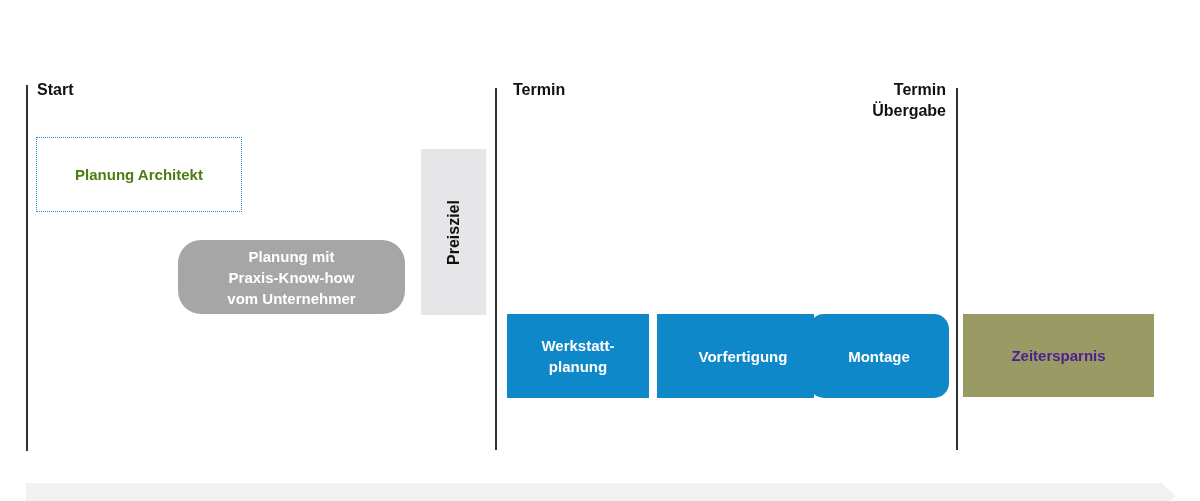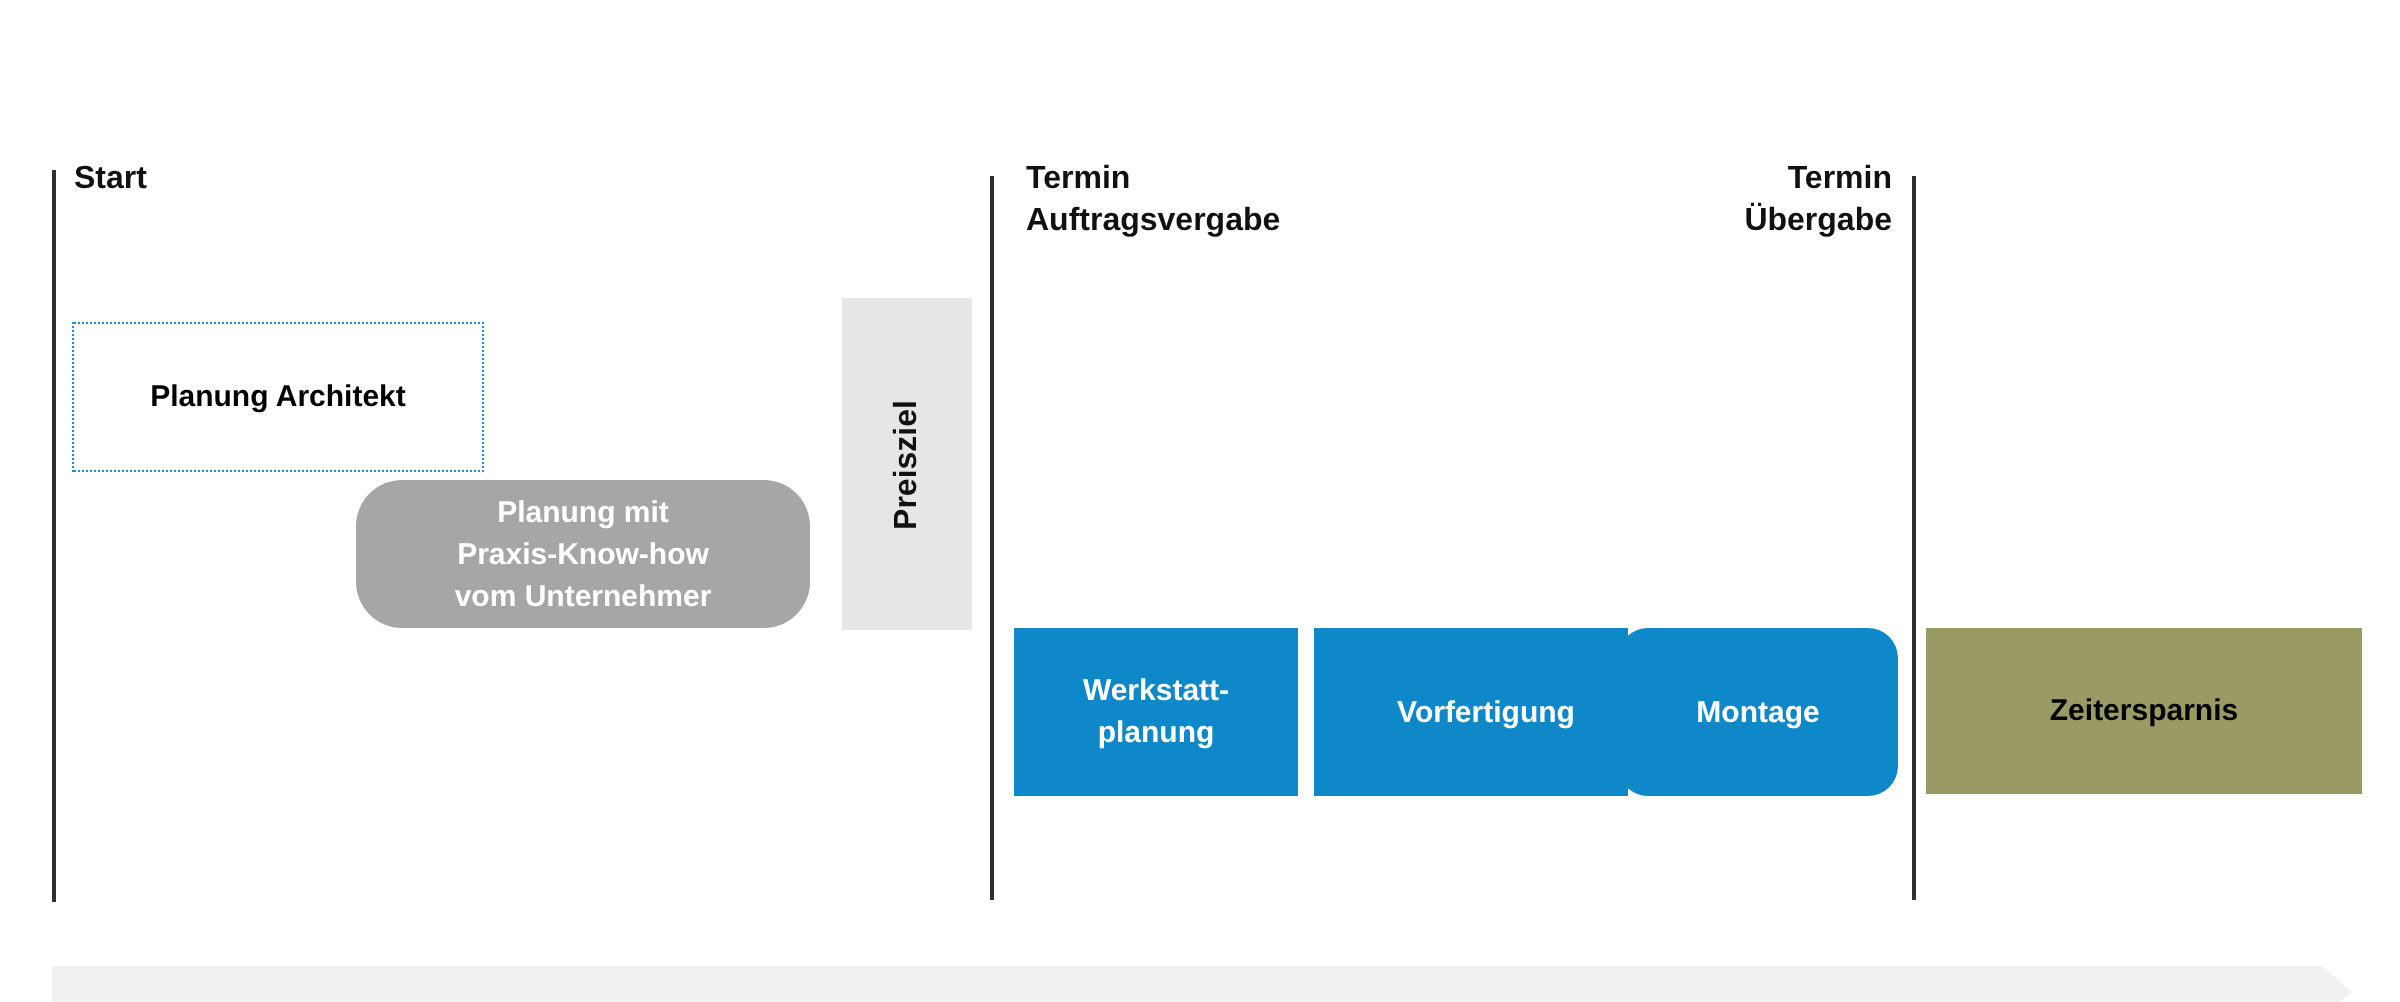--- a/index.html
+++ b/index.html
@@ -41,23 +41,23 @@
     position: absolute;
     display: flex;
     align-items: center;
     justify-content: center;
     text-align: center;
     font-size: 15px;
     font-weight: bold;
     line-height: 21px;
   }
   .box-architekt {
-    left: 36px; top: 113px; width: 204px; height: 73px;
+    left: 36px; top: 89px; width: 204px; height: 73px;
     border: 1px dotted #1e8fd0;
-    color: #000000;
+    color: #4d7c0f;
     background: #ffffff;
   }
   .box-praxis {
     left: 178px; top: 192px; width: 227px; height: 74px;
     background: #a6a6a6;
     color: #ffffff;
     border-radius: 23px;
   }
   .box-preisziel {
     left: 421px; top: 101px; width: 65px; height: 166px;
@@ -70,44 +70,43 @@
     font-size: 16px;
   }
   .box-blue {
     background: #0e88c8;
     color: #ffffff;
   }
   .box-werkstatt    { left: 507px; top: 266px; width: 142px; height: 84px; }
   .box-vorfertigung { left: 657px; top: 266px; width: 142px; height: 84px; padding-left: 15px; }
   .box-montage      { left: 809px; top: 266px; width: 140px; height: 84px; border-radius: 15px; }
   .box-zeitersparnis {
-    left: 963px; top: 266px; width: 218px; height: 83px;
+    left: 963px; top: 266px; width: 191px; height: 83px;
     background: #9a9a64;
-    color: #000000;
+    color: #4c1d95;
   }
   .timeline-arrow {
     position: absolute;
     left: 26px; top: 435px;
     width: 1150px; height: 26px;
   }
 </style>
 </head>
 <body>
 
 <div class="canvas">
 
   <div class="vline vline-start"></div>
   <div class="vline vline-auftrag"></div>
   <div class="vline vline-uebergabe"></div>
 
   <div class="milestone milestone-start">Start</div>
 
   <div class="milestone milestone-auftrag">
     <div>Termin</div>
-    <div>Auftragsvergabe</div>
   </div>
 
   <div class="milestone milestone-uebergabe">
     <div>Termin</div>
     <div>Übergabe</div>
   </div>
 
   <div class="phase-box box-architekt">
     <span>Planung Architekt</span>
   </div>

